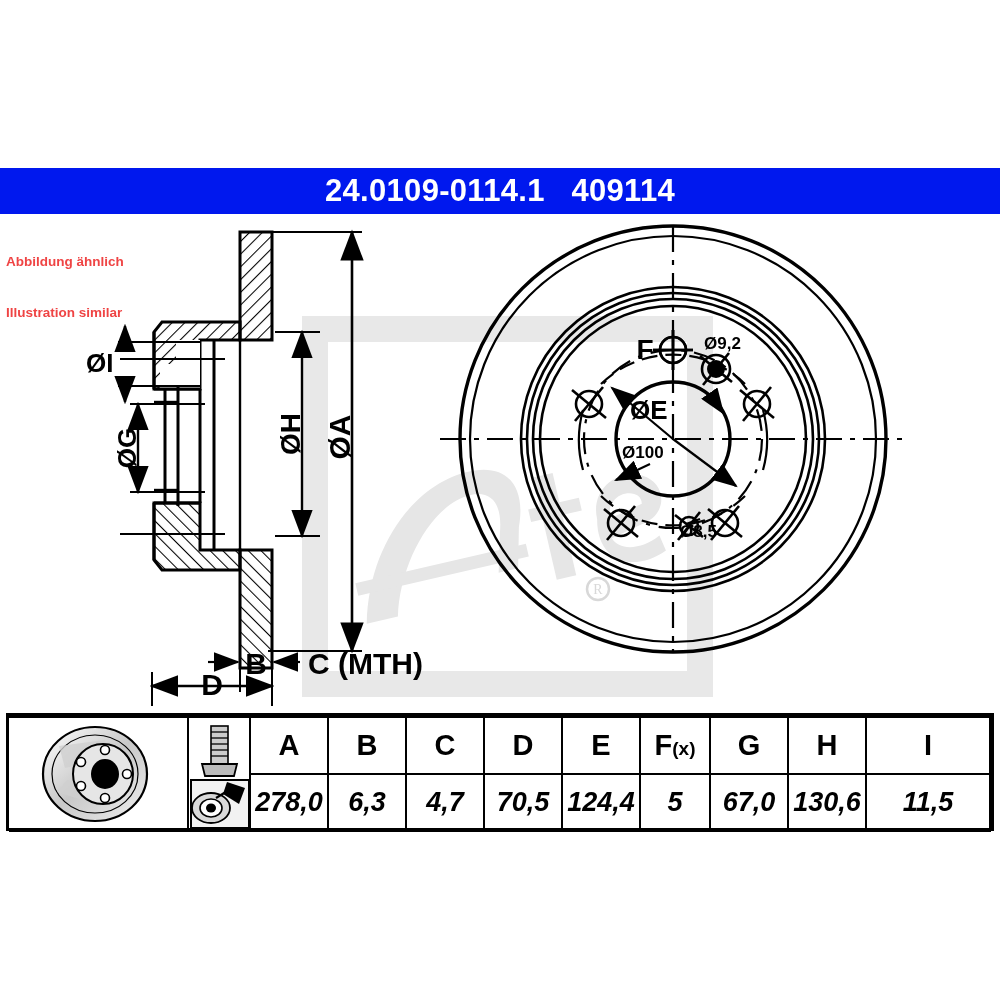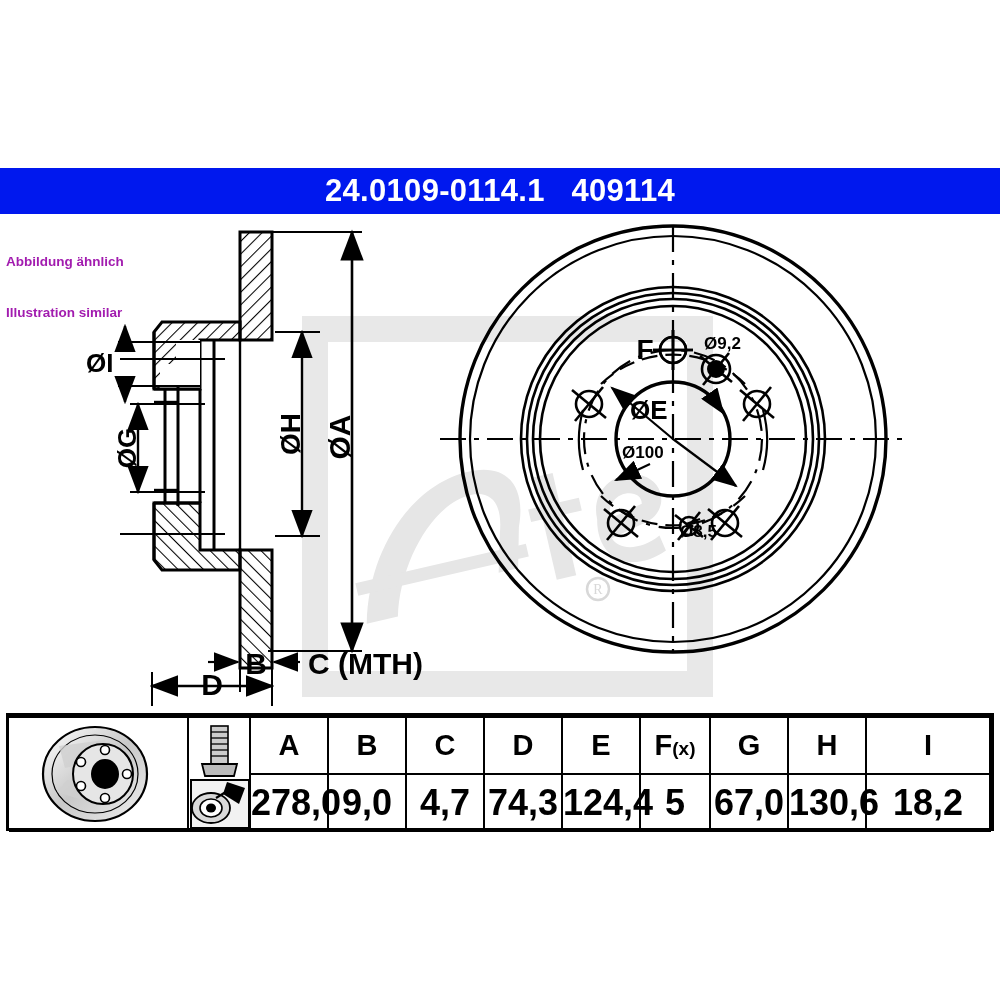--- a/index.html
+++ b/index.html
@@ -44,21 +44,21 @@
   }
 
   
   .note {
     position: absolute;
     left: 6px;
     top: 219px;
     font-size: 13.5px;
     font-weight: bold;
     line-height: 17px;
-    color: #a21caf;
+    color: #ef4444;
     white-space: pre;
   }
 
   
   .drawing {
     position: absolute;
     left: 0;
     top: 214px;
     width: 1000px;
     height: 500px;
@@ -92,21 +92,22 @@
   }
   .spec-table td.icon-cell {
     border-left: none;
     padding: 0;
   }
   .spec-table td.hdr {
     height: 52px;
   }
   .spec-table td.val {
     height: 52px;
-    font-size: 36px;
+    font-size: 27px;
+    font-style: italic;
   }
   .fx-sub { font-size: 19px; }
 
   .icon-disc, .icon-bolt-wrap {
     width: 100%;
     height: 100%;
     display: block;
   }
 </style>
 </head>
@@ -386,26 +387,26 @@
         <td class="hdr">E</td>
         <td class="hdr" style="width:68px;">
           <span>F</span><span class="fx-sub">(x)</span>
         </td>
         <td class="hdr">G</td>
         <td class="hdr">H</td>
         <td class="hdr" style="width:122px;">I</td>
       </tr>
       <tr>
         <td class="val">278,0</td>
-        <td class="val">9,0</td>
+        <td class="val">6,3</td>
         <td class="val">4,7</td>
-        <td class="val">74,3</td>
+        <td class="val">70,5</td>
         <td class="val">124,4</td>
         <td class="val">5</td>
         <td class="val">67,0</td>
         <td class="val">130,6</td>
-        <td class="val">18,2</td>
+        <td class="val">11,5</td>
       </tr>
     </tbody>
       </table>
   </div>
 
 </div>
 
 </body></html>

